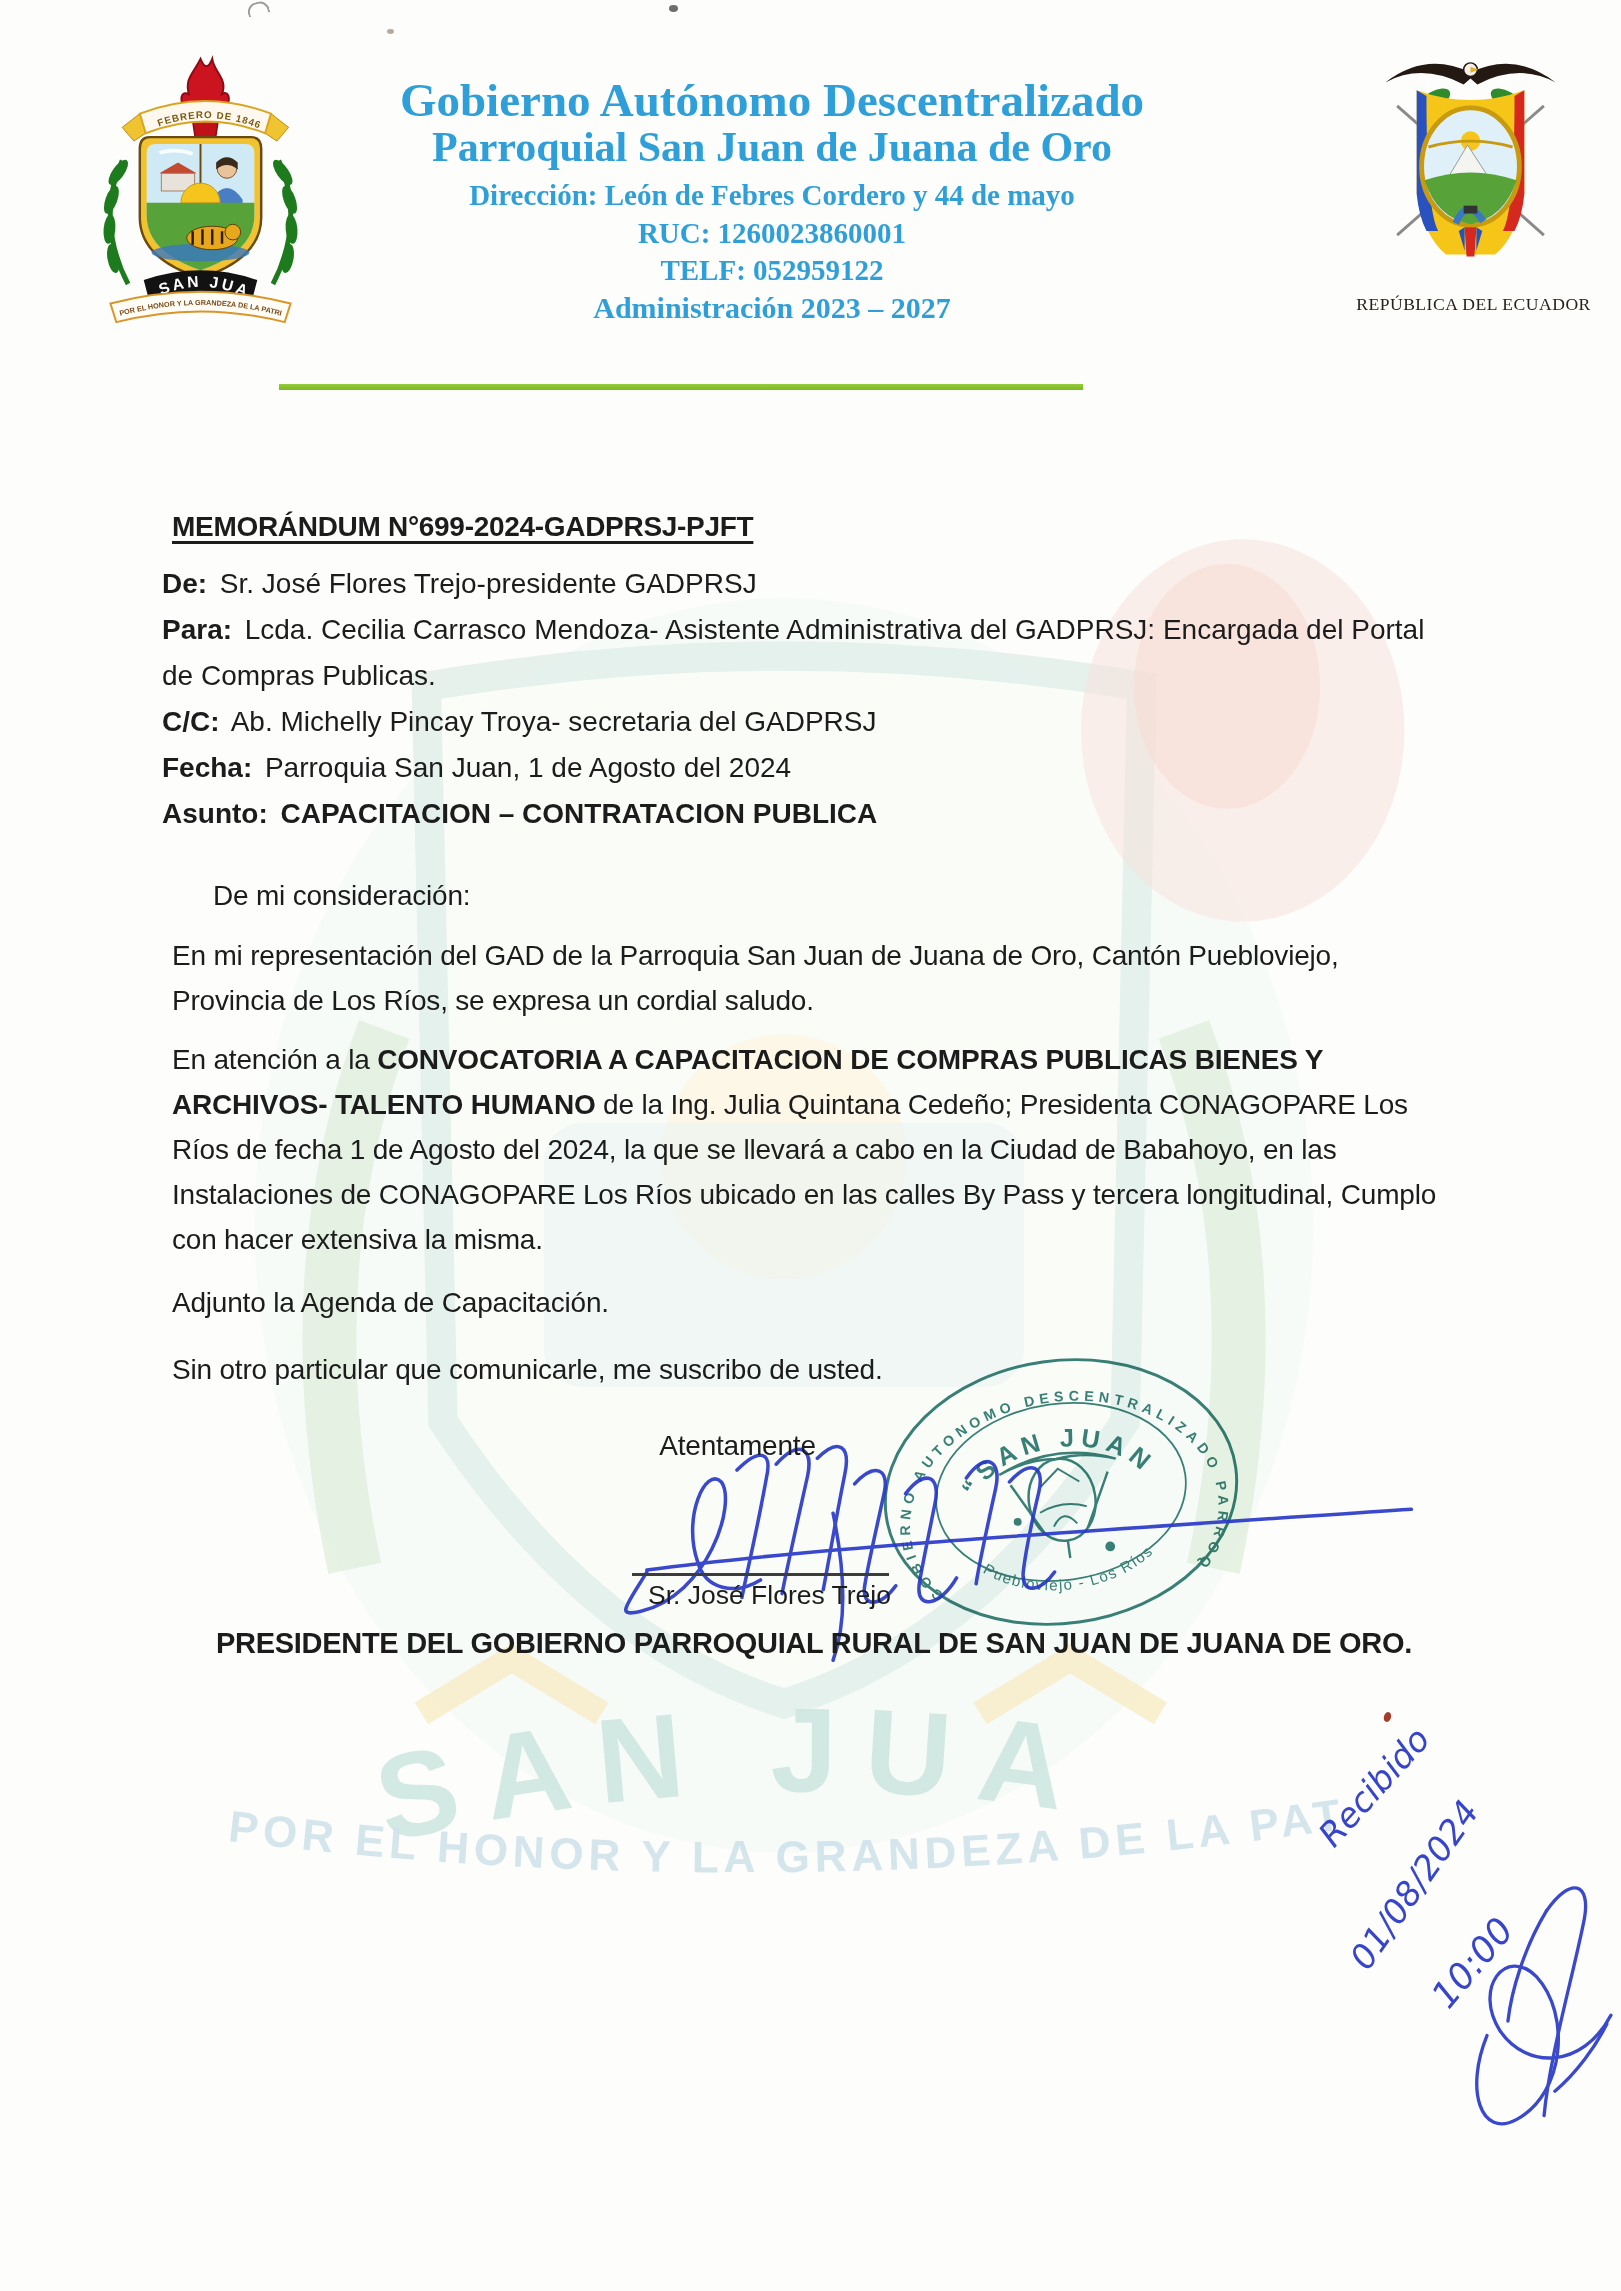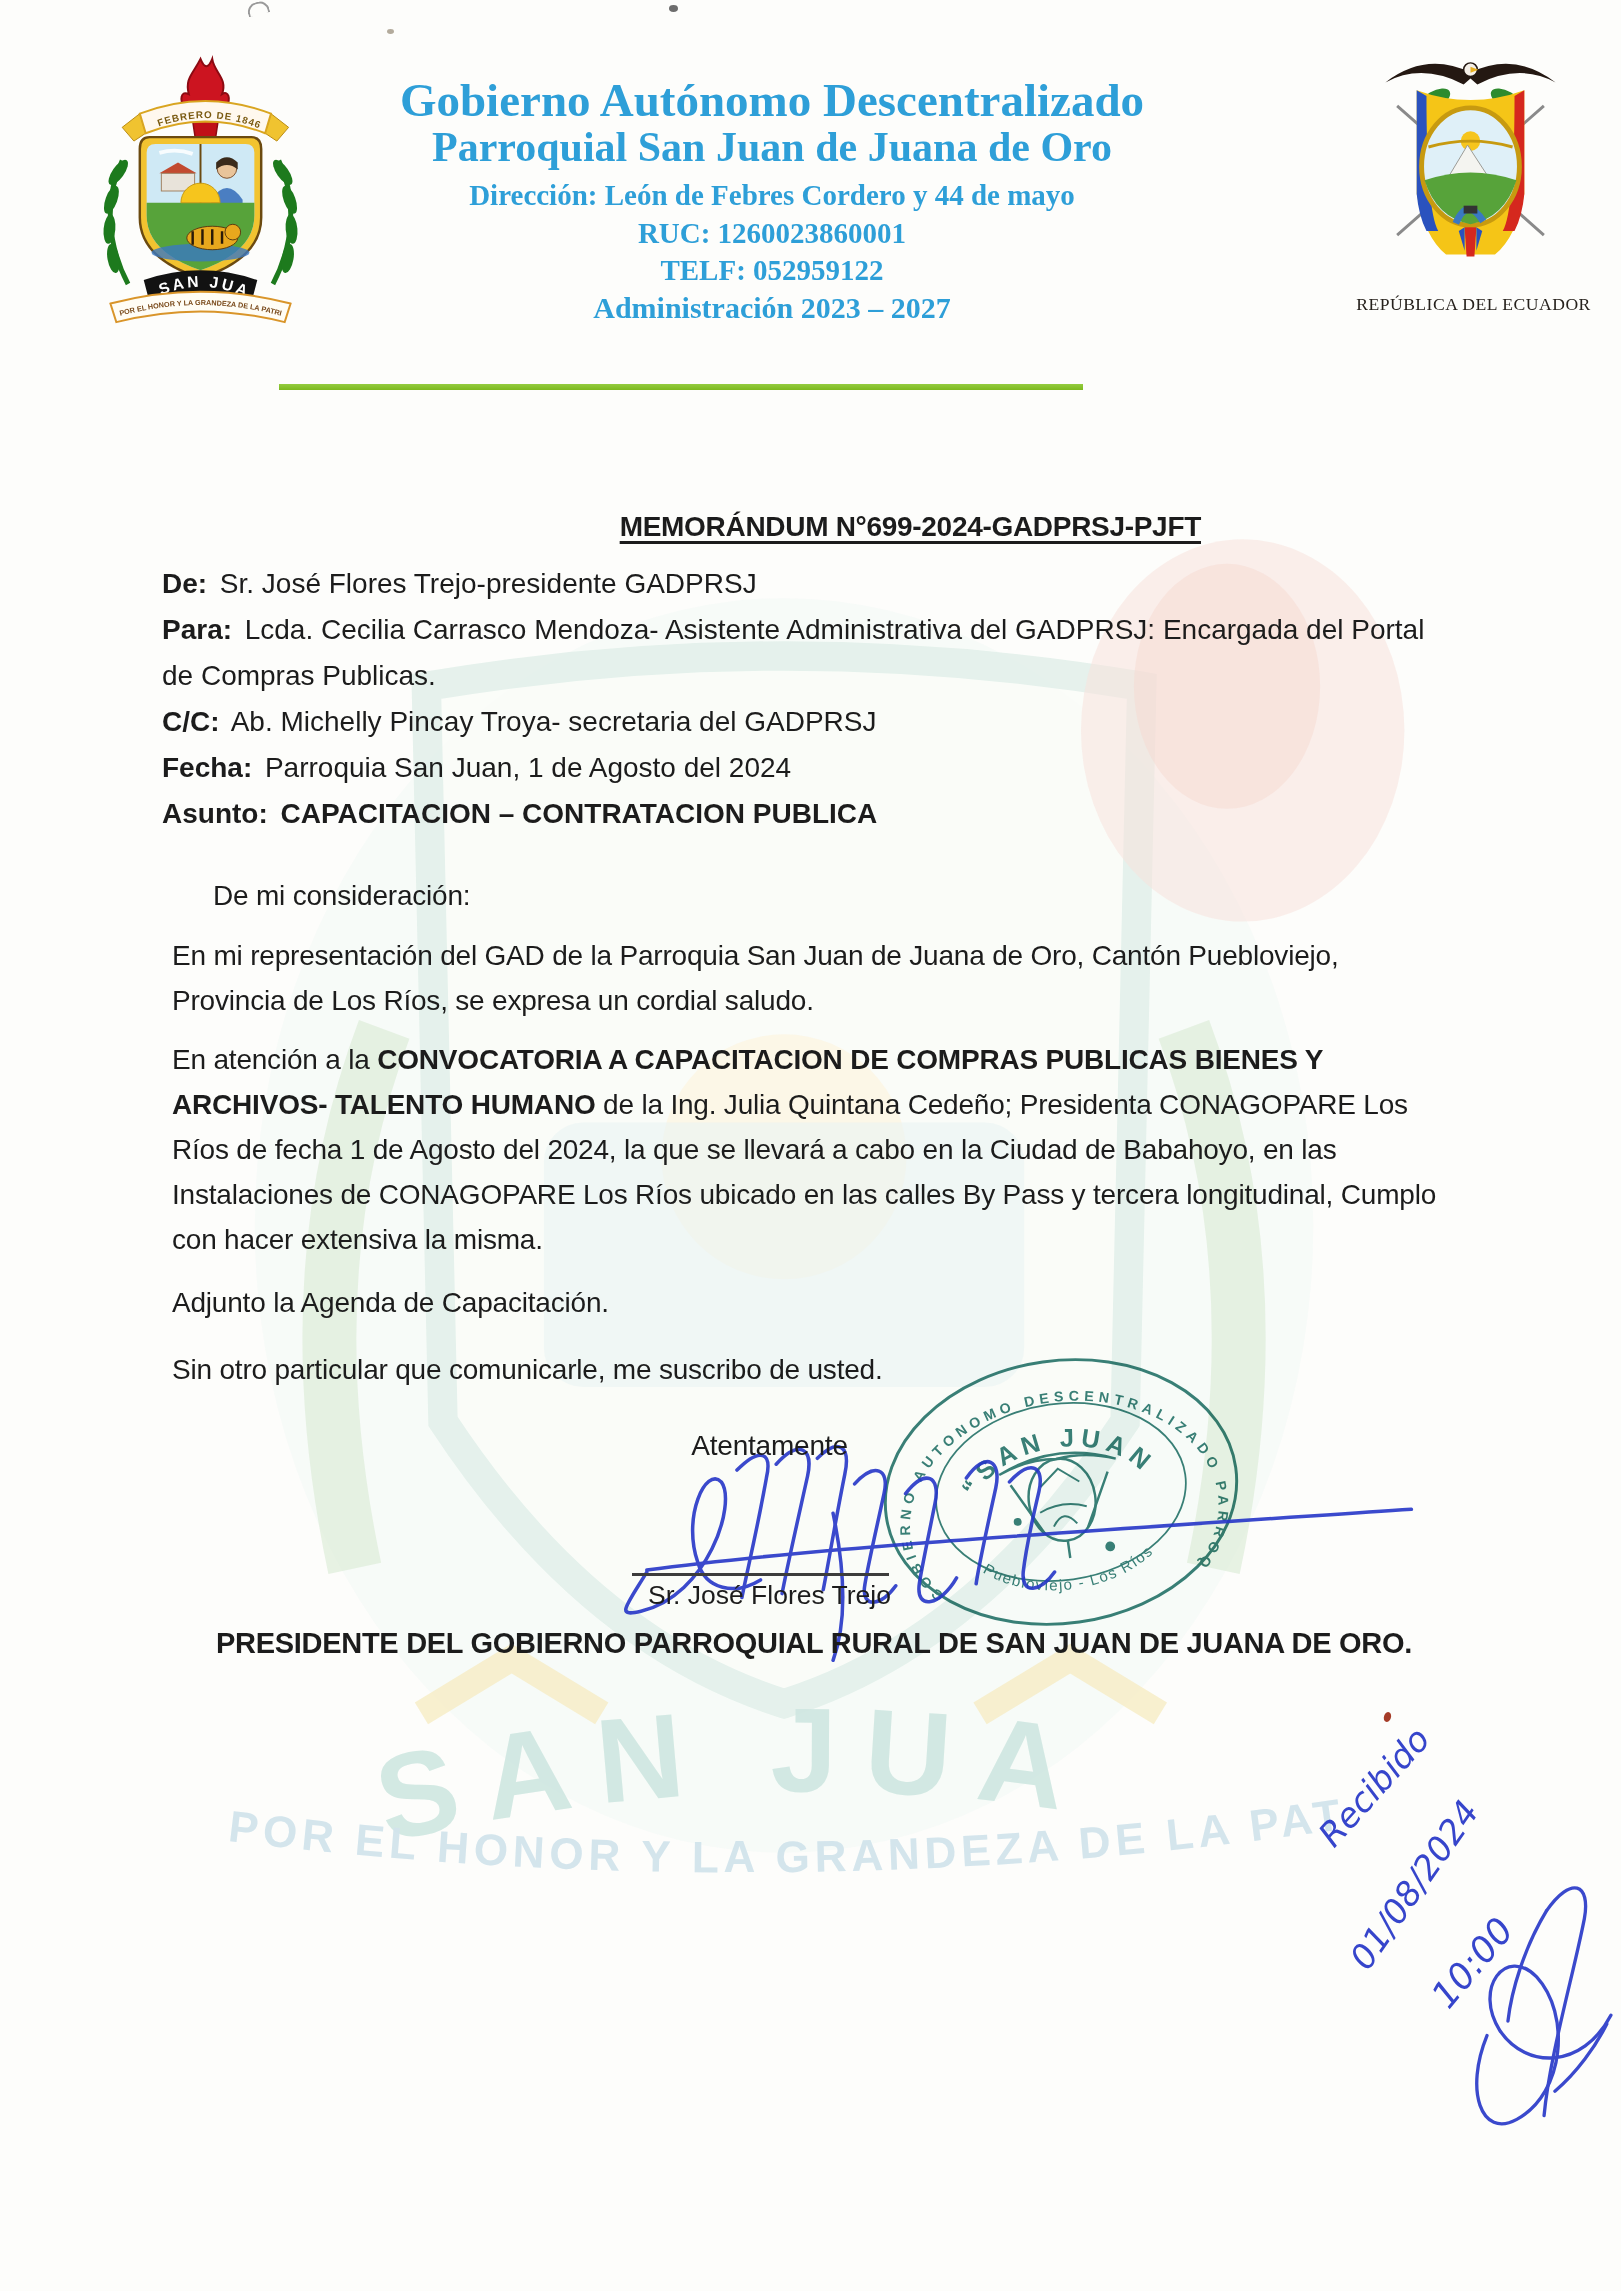--- a/index.html
+++ b/index.html
@@ -14,31 +14,31 @@
   .h3{top:179px;font-size:29px;}
   .h4{top:217px;font-size:29px;}
   .h5{top:254px;font-size:29px;}
   .h6{top:291px;font-size:30px;}
   .divider{position:absolute;left:279px;top:384px;width:804px;height:5.9px;
            background:linear-gradient(#94cc3f,var(--divider_green,#7cb91e));}
   .republic-caption{position:absolute;left:1341px;top:294px;width:265px;text-align:center;
            font-family:"Liberation Serif",serif;font-size:17.6px;letter-spacing:0.5px;color:#26211c;}
   
   .bt{font-size:28px;line-height:45px;letter-spacing:-0.2px;}
-  .memo-title{position:absolute;left:172px;top:511px;width:1029px;text-align:right;
+  .memo-title{position:absolute;left:172px;top:511px;width:1029px;text-align:left;
       font-size:28px;font-weight:bold;letter-spacing:-0.3px;}
   .memo-title span{text-decoration:underline;text-underline-offset:4.9px;text-decoration-thickness:2.5px;}
   .fields{position:absolute;left:162px;top:561px;width:1284px;font-size:28px;line-height:46px;}
   .lbl{font-weight:bold;margin-right:4.9px;}
   .sal{position:absolute;left:172px;top:873px;margin-left:41px;}
   .p1{position:absolute;left:172px;top:933px;width:1284px;}
   .p2{position:absolute;left:172px;top:1037px;width:1284px;}
   .attach{position:absolute;left:172px;top:1280px;}
   .farewell{position:absolute;left:172px;top:1347px;}
-  .closing{position:absolute;left:686px;top:1423px;width:167px;text-align:center;}
+  .closing{position:absolute;left:654px;top:1423px;width:167px;text-align:center;}
   .sig-line{position:absolute;left:632px;top:1573px;width:257px;height:2.9px;background:#3c3c3c;}
   .signer-name{position:absolute;left:642px;top:1580px;width:255px;text-align:center;font-size:26.5px;}
   .signer-title{position:absolute;left:172px;top:1627px;width:1284px;text-align:center;
       font-size:29px;font-weight:bold;letter-spacing:-0.3px;}
   
   .stamp{position:absolute;left:863px;top:1339px;mix-blend-mode:multiply;opacity:.88;}
   .sig-svg{position:absolute;left:588px;top:1423px;}
   .note-text{position:absolute;color:var(--ink_blue,#2636c8);font-style:italic;
       font-family:"DejaVu Sans",sans-serif;opacity:.92;white-space:nowrap;}
   .n1{left:1325px;top:1821px;font-size:34px;transform:rotate(-48deg);transform-origin:left center;}

